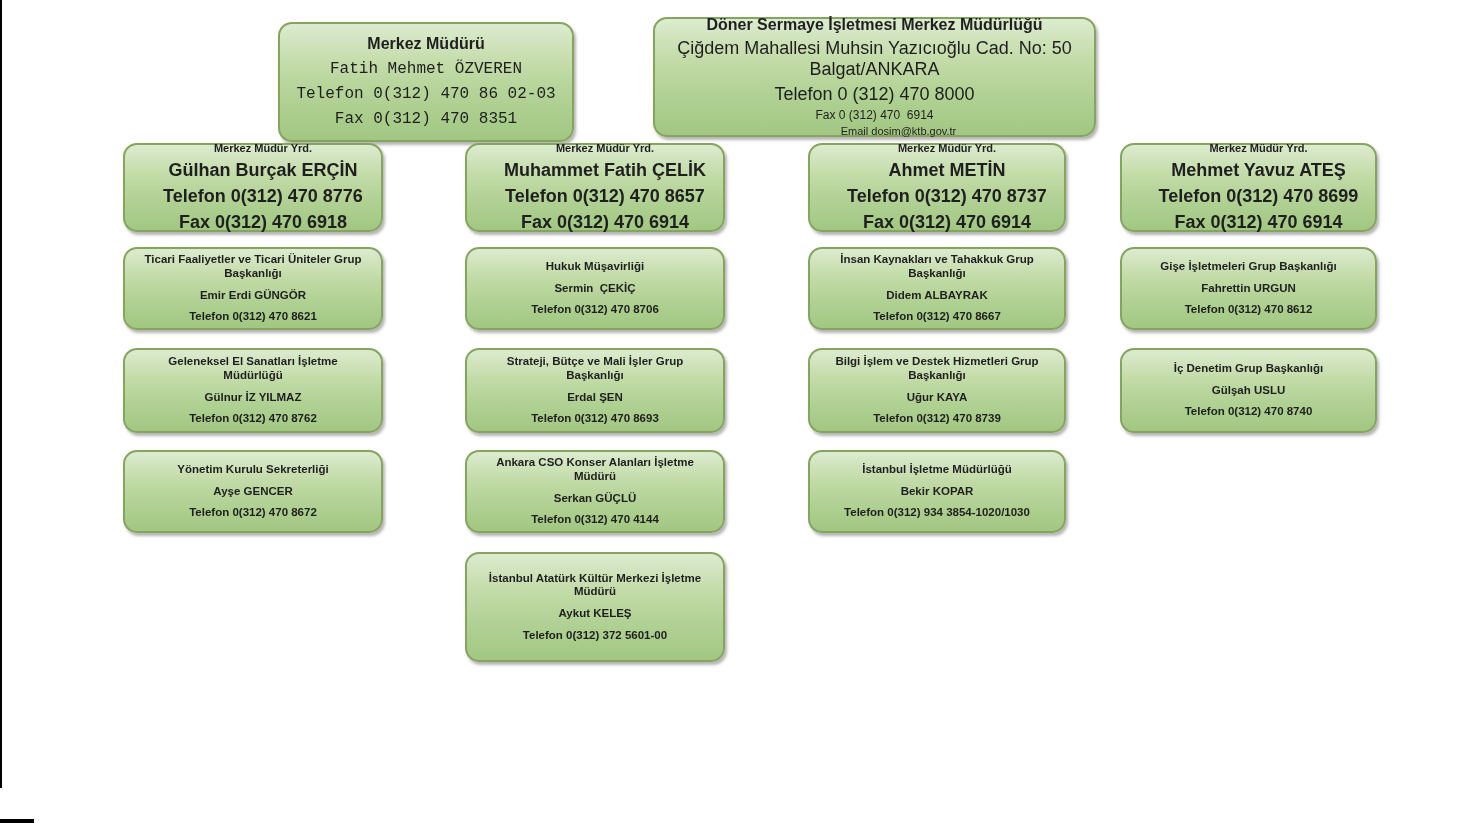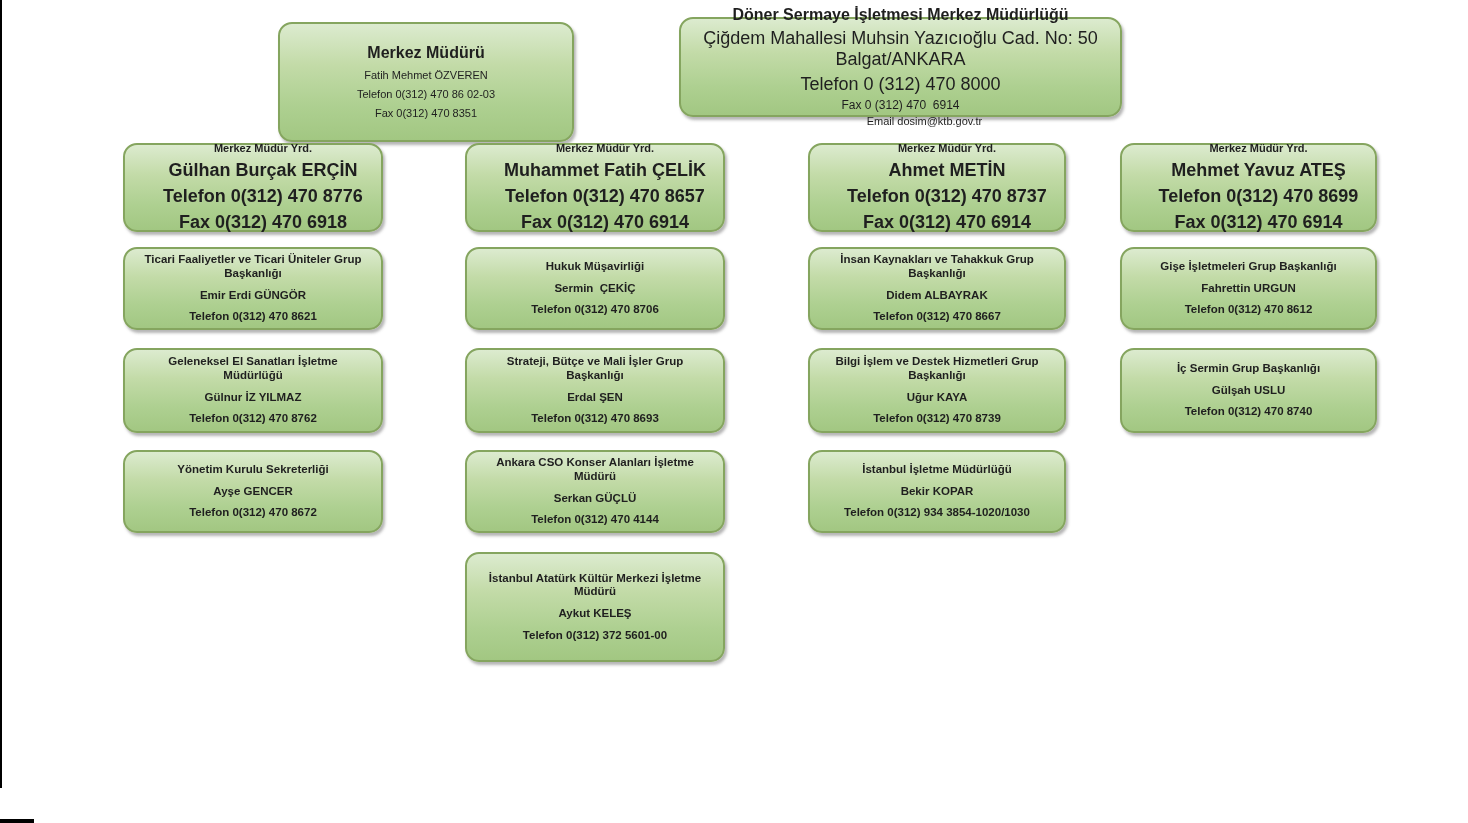--- a/index.html
+++ b/index.html
@@ -21,21 +21,21 @@
     border: 2px solid #85a55f;
     border-radius: 14px;
     background: linear-gradient(to bottom, #dcebcf 0%, #c3dba8 35%, #aed091 70%, #a2c782 100%);
     box-shadow: 2px 3px 3px rgba(90,90,90,0.45);
     padding: 4px 14px;
   }
   .box p { white-space: pre-wrap; line-height: 1.18; }
 
   
   .director { left: 278px; top: 22px;  width: 296px; height: 120px; }
-  .office   { left: 679px; top: 17px;  width: 443px; height: 100px; }
+  .office   { left: 653px; top: 17px;  width: 443px; height: 120px; }
   .director p { margin: 3px 0; }
   .office p   { margin: 1.5px 0; }
 
   
   .c1 { left: 123px;  width: 260px; }
   .c2 { left: 465px;  width: 260px; }
   .c3 { left: 808px;  width: 258px; }
   .c4 { left: 1120px; width: 257px; }
 
   
@@ -43,21 +43,21 @@
   .row3 { top: 247px; height: 83px; }
   .row4 { top: 348px; height: 85px; }
   .row5 { top: 450px; height: 83px; }
   .row6 { top: 552px; height: 110px; }
 
   .row2 p { margin: 2.5px 0; }
   .unit p { margin: 4px 0; }
 
   
   .l-big-b { font-size: 16px;   font-weight: bold; }
-  .l-big   { font-size: 11px;   font-weight: normal; }
+  .l-big   { font-size: 16px;   font-weight: normal; font-family: Liberation Mono, monospace; }
   .l-addr  { font-size: 18px;   font-weight: normal; }
   .l-fax   { font-size: 12px;   font-weight: normal; }
   .l-email { font-size: 11px;   font-weight: normal; padding-left: 48px; }
   .l-sm-b  { font-size: 11px;   font-weight: bold; }
   .l-md-b  { font-size: 18px;   font-weight: bold; }
   .l-unit  { font-size: 11.5px; font-weight: bold; }
 </style>
 </head>
 <body>
 
@@ -136,21 +136,21 @@
     <p class="l-unit">Strateji, Bütçe ve Mali İşler Grup Başkanlığı</p>
     <p class="l-unit">Erdal ŞEN</p>
     <p class="l-unit">Telefon 0(312) 470 8693</p>
   </div>
   <div class="box unit row4 c3">
     <p class="l-unit">Bilgi İşlem ve Destek Hizmetleri Grup Başkanlığı</p>
     <p class="l-unit">Uğur KAYA</p>
     <p class="l-unit">Telefon 0(312) 470 8739</p>
   </div>
   <div class="box unit row4 c4">
-    <p class="l-unit">İç Sermin Grup Başkanlığı</p>
+    <p class="l-unit">İç Denetim Grup Başkanlığı</p>
     <p class="l-unit">Gülşah USLU</p>
     <p class="l-unit">Telefon 0(312) 470 8740</p>
   </div>
 
   <div class="box unit row5 c1">
     <p class="l-unit">Yönetim Kurulu Sekreterliği</p>
     <p class="l-unit">Ayşe GENCER</p>
     <p class="l-unit">Telefon 0(312) 470 8672</p>
   </div>
   <div class="box unit row5 c2">

